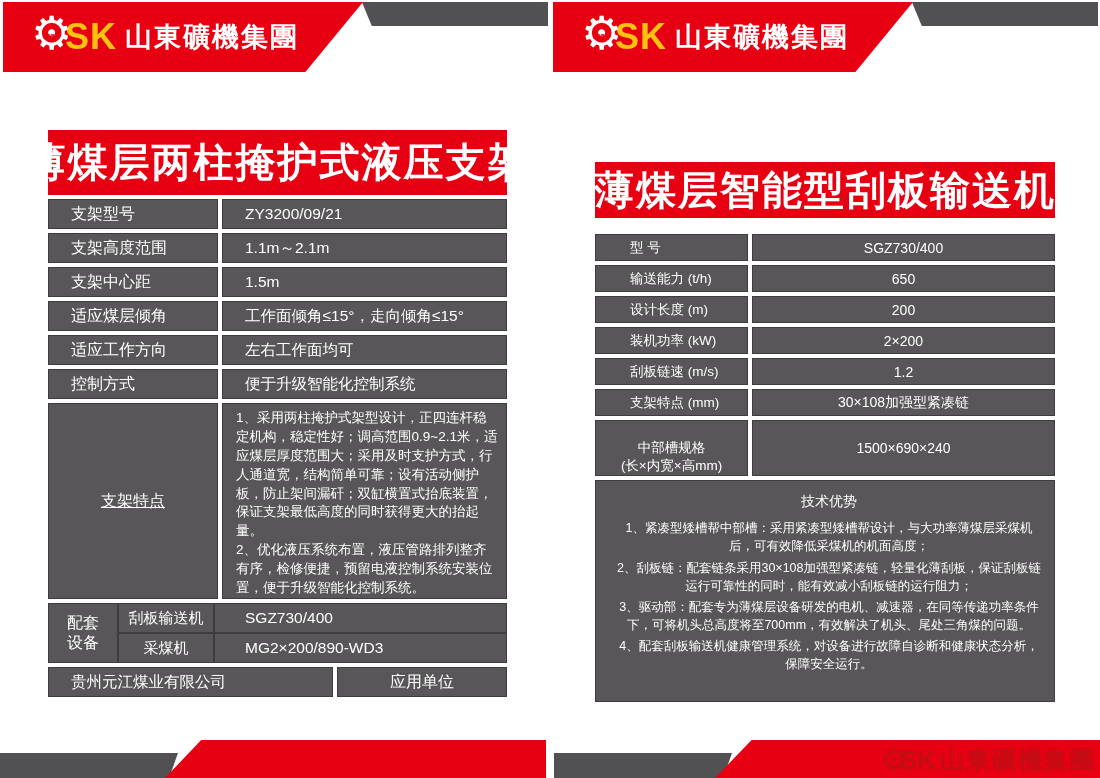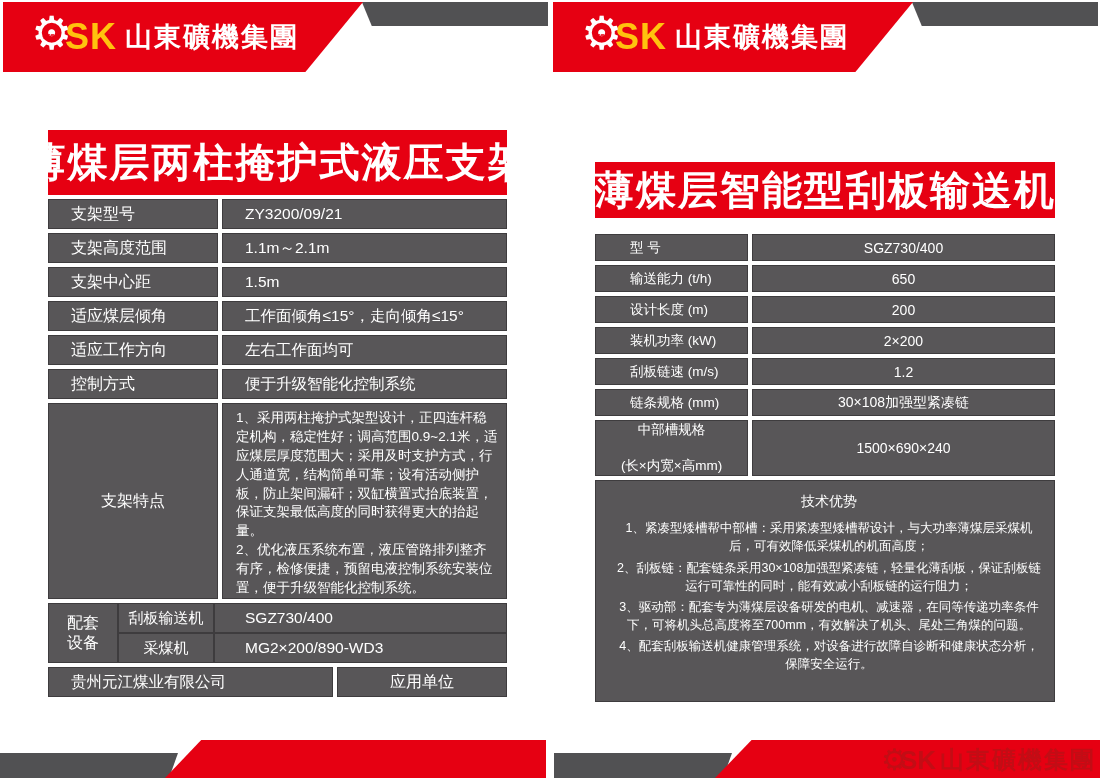--- a/index.html
+++ b/index.html
@@ -65,36 +65,36 @@
     background:var(--table_gray,#585658);border:1px solid #3e3c3e;color:#ffffff;
     box-sizing:border-box;
   }
 
   
   .ltable{position:absolute;left:48px;top:199px;width:459px;display:flex;flex-direction:column;gap:4px;}
   .lrow{display:flex;gap:4px;}
   .lrow .lab{width:170px;flex:0 0 170px;font-size:16px;display:flex;align-items:center;padding-left:22px;height:30px;}
   .lrow .val{flex:1;font-size:15.5px;display:flex;align-items:center;padding-left:22px;height:30px;}
   .lrow.feature{height:196px;}
-  .lrow.feature .lab{height:196px;justify-content:center;padding-left:0;}
+  .lrow.feature .lab{height:196px;justify-content:center;padding-left:0;text-decoration:underline;}
   .lrow.feature .val{height:196px;display:block;padding:5px 8px 5px 13px;font-size:13.5px;line-height:1.4;}
   .lrow.feature .val p{margin:0;}
   .equip{display:grid;grid-template-columns:70px 96px 1fr;grid-template-rows:30px 30px;gap:0;}
   .eq-main{grid-row:1/3;display:flex;align-items:center;justify-content:center;text-align:center;font-size:16px;line-height:1.25;padding:0 14px;}
   .eq-name{display:flex;align-items:center;justify-content:center;font-size:15px;}
   .eq-val{display:flex;align-items:center;padding-left:30px;font-size:15.5px;}
   .lrow.unit .lab{justify-content:center;padding-left:0;}
 
   
   .rtable{position:absolute;left:45px;top:234px;width:460px;display:flex;flex-direction:column;gap:4px;}
   .rrow{display:flex;gap:4px;height:27px;}
   .rrow .lab{width:153px;flex:0 0 153px;font-size:13.5px;display:flex;align-items:center;padding-left:34px;}
   .rrow .val{flex:1;font-size:14px;display:flex;align-items:center;justify-content:center;text-align:center;}
   .rrow.mid{height:56px;}
-  .rrow.mid .lab{flex-direction:column;justify-content:space-between;padding-left:0;text-align:center;line-height:1.35;}
+  .rrow.mid .lab{flex-direction:column;justify-content:flex-end;padding-left:0;text-align:center;line-height:1.35;}
   .tech{height:222px;padding:8px 13px 6px 21px;font-size:12.5px;line-height:1.45;}
   .tech-title{text-align:center;font-size:14px;margin:2px 0 8px 0;}
   .tech p{margin:0 0 3px 0;text-align:center;}
 </style>
 </head>
 <body>
 
 <div class="page" id="page-left">
 
   <div class="hdr-gray"></div>
@@ -191,21 +191,21 @@
     </div>
     <div class="rrow">
       <div class="cell lab">装机功率 (kW)</div>
       <div class="cell val">2×200</div>
     </div>
     <div class="rrow">
       <div class="cell lab">刮板链速 (m/s)</div>
       <div class="cell val">1.2</div>
     </div>
     <div class="rrow">
-      <div class="cell lab">链条规格 (mm)</div>
+      <div class="cell lab">支架特点 (mm)</div>
       <div class="cell val">30×108加强型紧凑链</div>
     </div>
     <div class="rrow mid">
       <div class="cell lab">
         <span>中部槽规格</span>
         <span>(长×内宽×高mm)</span>
       </div>
       <div class="cell val">1500×690×240</div>
     </div>
     <div class="cell tech">

